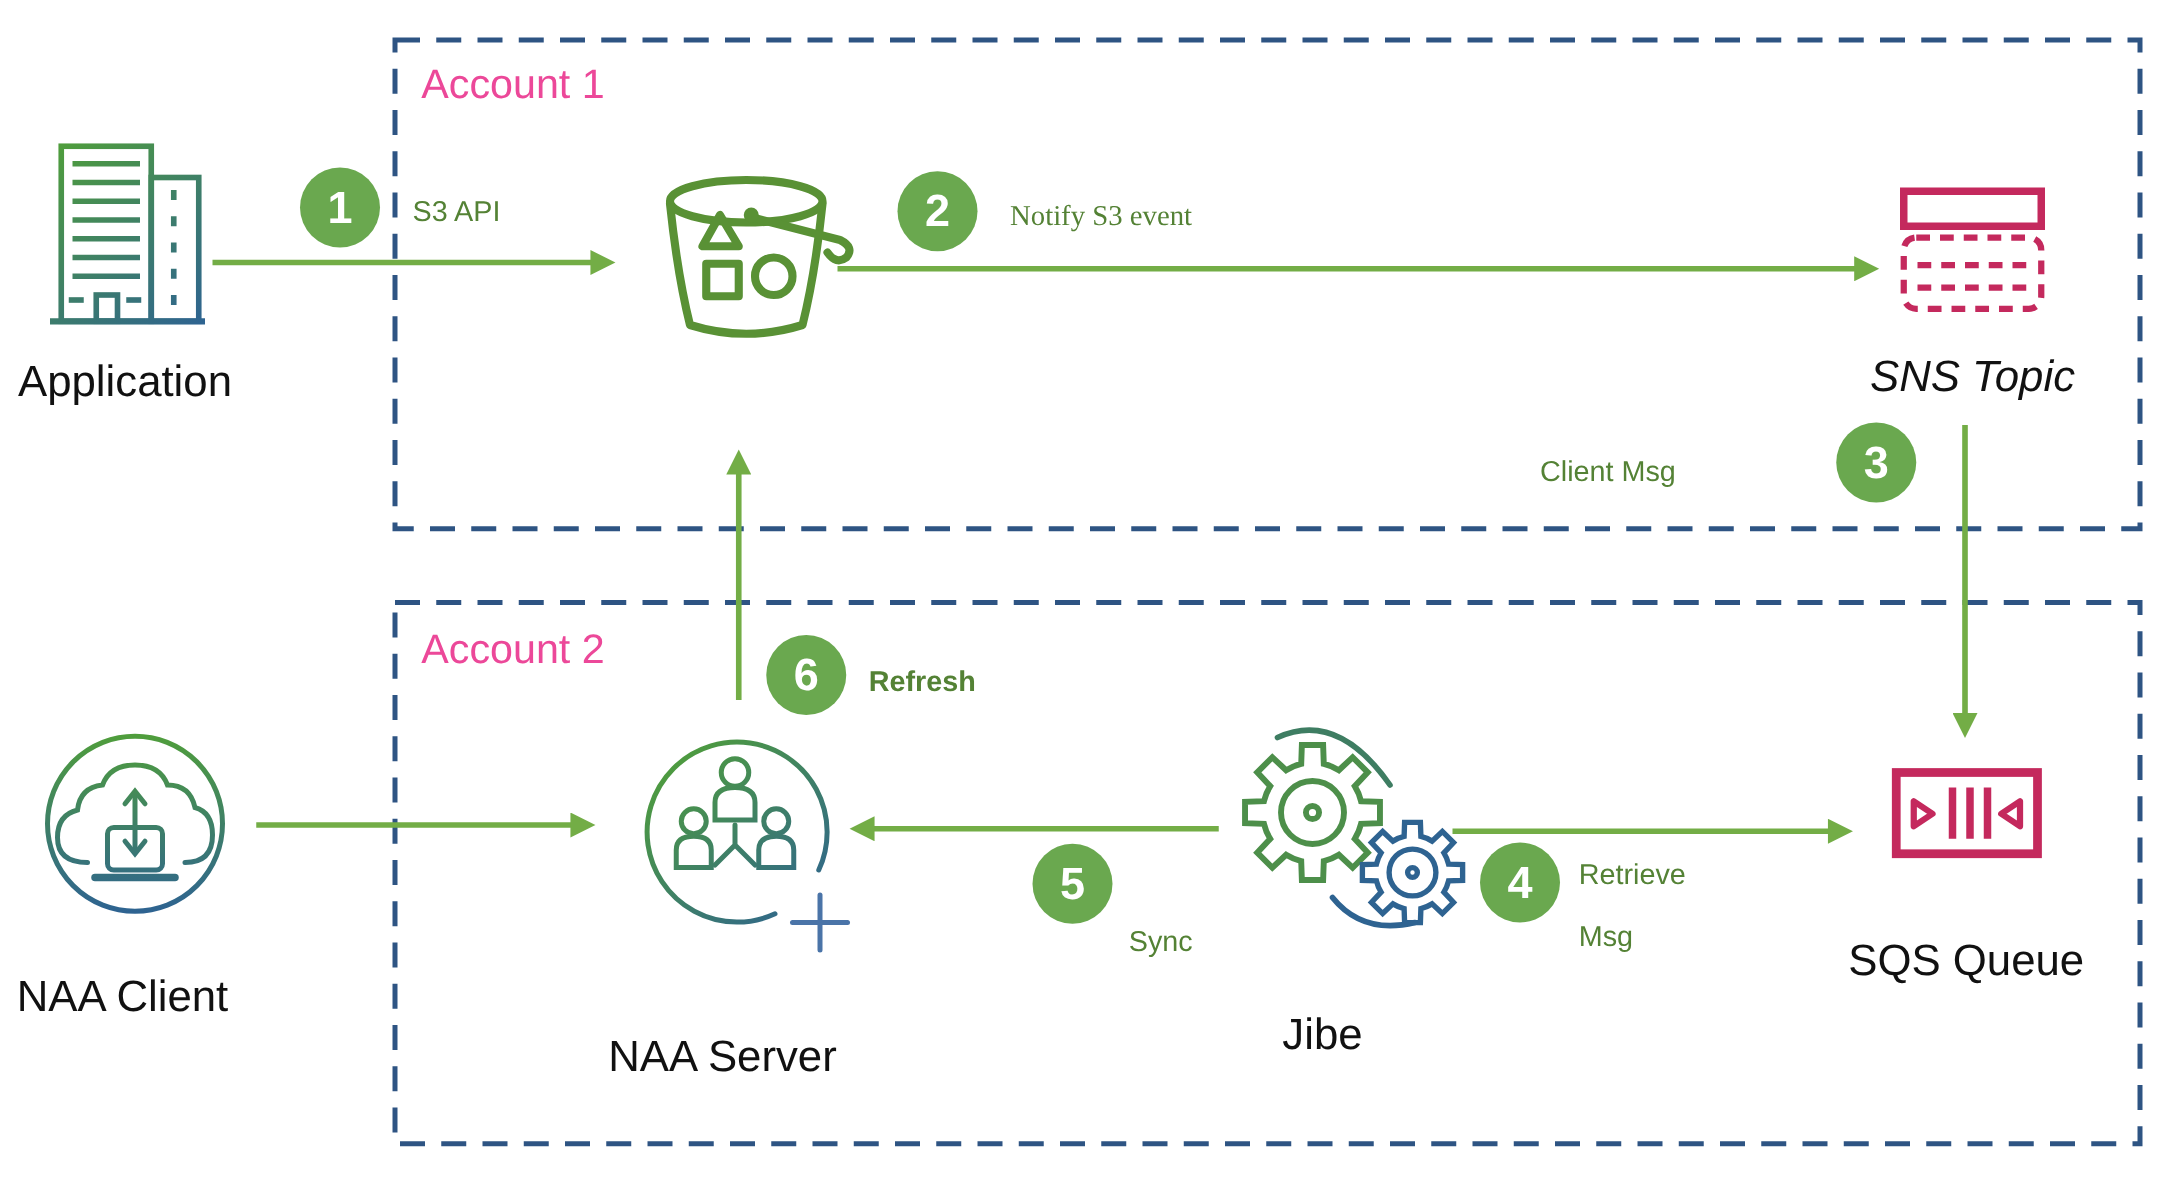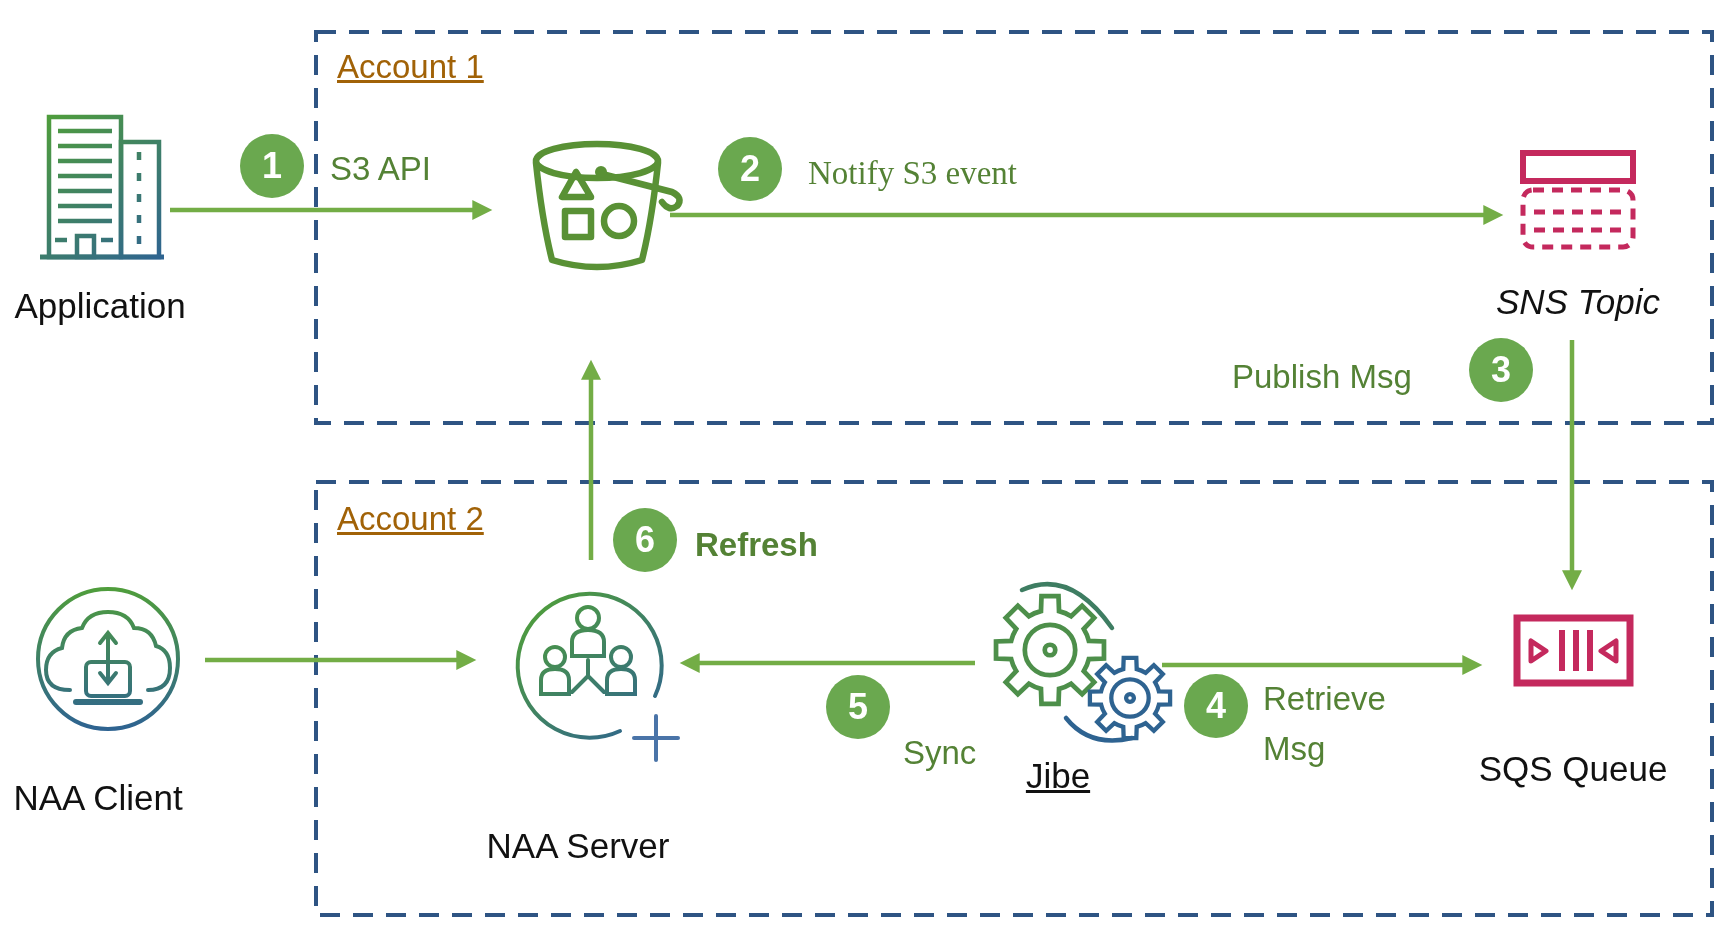--- a/index.html
+++ b/index.html
@@ -6,24 +6,24 @@
   .canvas{
     position:relative;width:1736px;height:950px;background:#ffffff;
     font-family:"Liberation Sans",sans-serif;overflow:hidden;
   }
   .underlay{position:absolute;left:0;top:0;}
   .node-label{
     position:absolute;width:220px;text-align:center;
     font-size:35px;color:#111111;white-space:nowrap;
   }
   .account-label{
-    position:absolute;font-size:33px;color:#a16207;white-space:nowrap;text-decoration:underline;
+    position:absolute;font-size:33px;color:#ec4899;white-space:nowrap;
   }
   .step-label{
-    position:absolute;font-size:33px;color:#548235;white-space:nowrap;line-height:50px;
+    position:absolute;font-size:23px;color:#548235;white-space:nowrap;line-height:50px;
   }
   .badge{
     position:absolute;width:64px;height:64px;border-radius:50%;
     background:#6aa84f;color:#ffffff;font-size:36px;font-weight:bold;
     display:flex;align-items:center;justify-content:center;
   }
 </style>
 </head>
 <body>
 
@@ -155,32 +155,32 @@
   </svg>
 
   <div class="account-label" style="left:337px;top:48px;">Account 1</div>
   <div class="account-label" style="left:337px;top:500px;">Account 2</div>
 
   <div class="node-label" style="left:-10px;top:286px;">Application</div>
   <div class="node-label" style="left:1468px;top:282px;font-style:italic;">SNS Topic</div>
   <div class="node-label" style="left:1463px;top:716px;margin-top:33px;">SQS Queue</div>
   <div class="node-label" style="left:-12px;top:778px;">NAA Client</div>
   <div class="node-label" style="left:468px;top:778px;margin-top:48px;">NAA Server</div>
-  <div class="node-label" style="left:948px;top:756px;text-decoration:underline;">Jibe</div>
+  <div class="node-label" style="left:948px;top:808px;">Jibe</div>
 
   <div class="badge" style="left:240px;top:134px;">1</div>
   <div class="badge" style="left:718px;top:137px;">2</div>
   <div class="badge" style="left:1469px;top:338px;">3</div>
   <div class="badge" style="left:1184px;top:674px;">4</div>
   <div class="badge" style="left:826px;top:675px;">5</div>
   <div class="badge" style="left:613px;top:508px;">6</div>
 
   <div class="step-label" style="left:330px;top:144px;">S3 API</div>
   <div class="step-label" style="left:808px;top:148px;font-family:Liberation Serif, serif;">Notify S3 event</div>
-  <div class="step-label" style="left:1232px;top:352px;">Publish Msg</div>
+  <div class="step-label" style="left:1232px;top:352px;">Client Msg</div>
   <div class="step-label" style="left:1263px;top:674px;">
     <span>Retrieve</span><br>
     <span>Msg</span>
   </div>
   <div class="step-label" style="left:903px;top:728px;">Sync</div>
   <div class="step-label" style="left:695px;top:520px;font-weight:bold;">Refresh</div>
 
 </div>
 
 </body></html>

